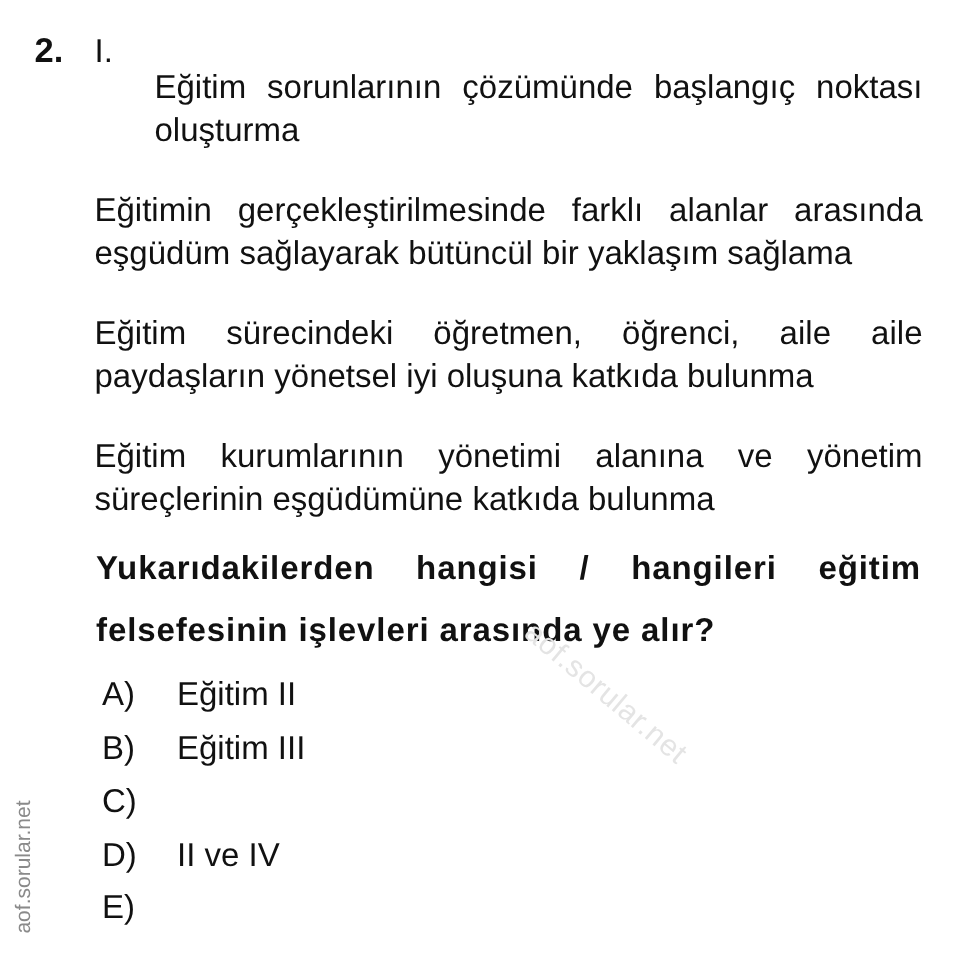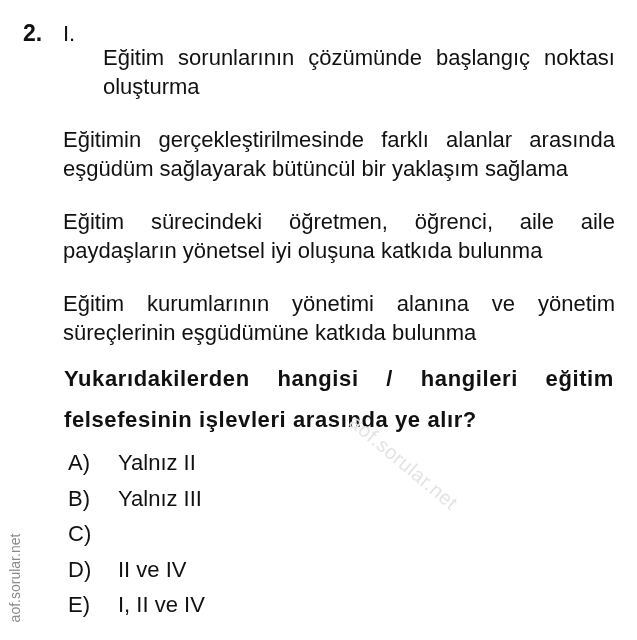--- a/index.html
+++ b/index.html
@@ -113,33 +113,32 @@
   <div class="statement">
     <span class="stext">Eğitim kurumlarının yönetimi alanına ve yönetim süreçlerinin eşgüdümüne katkıda bulunma</span>
   </div>
 </div>
 
 <div class="stem">Yukarıdakilerden hangisi / hangileri eğitim felsefesinin işlevleri arasında ye alır?</div>
 
 <div class="options">
   <div class="option">
     <span class="opt-letter">A)</span>
-    <span>Yalnız II</span>
+    <span>Eğitim II</span>
   </div>
   <div class="option">
     <span class="opt-letter">B)</span>
-    <span>Yalnız III</span>
+    <span>Eğitim III</span>
   </div>
   <div class="option">
     <span class="opt-letter">C)</span>
   </div>
   <div class="option">
     <span class="opt-letter">D)</span>
     <span>II ve IV</span>
   </div>
   <div class="option">
     <span class="opt-letter">E)</span>
-    <span>I, II ve IV</span>
   </div>
 </div>
 
 <div class="watermark-diag">aof.sorular.net</div>
 <div class="watermark-vert">aof.sorular.net</div>
 
 </body></html>

